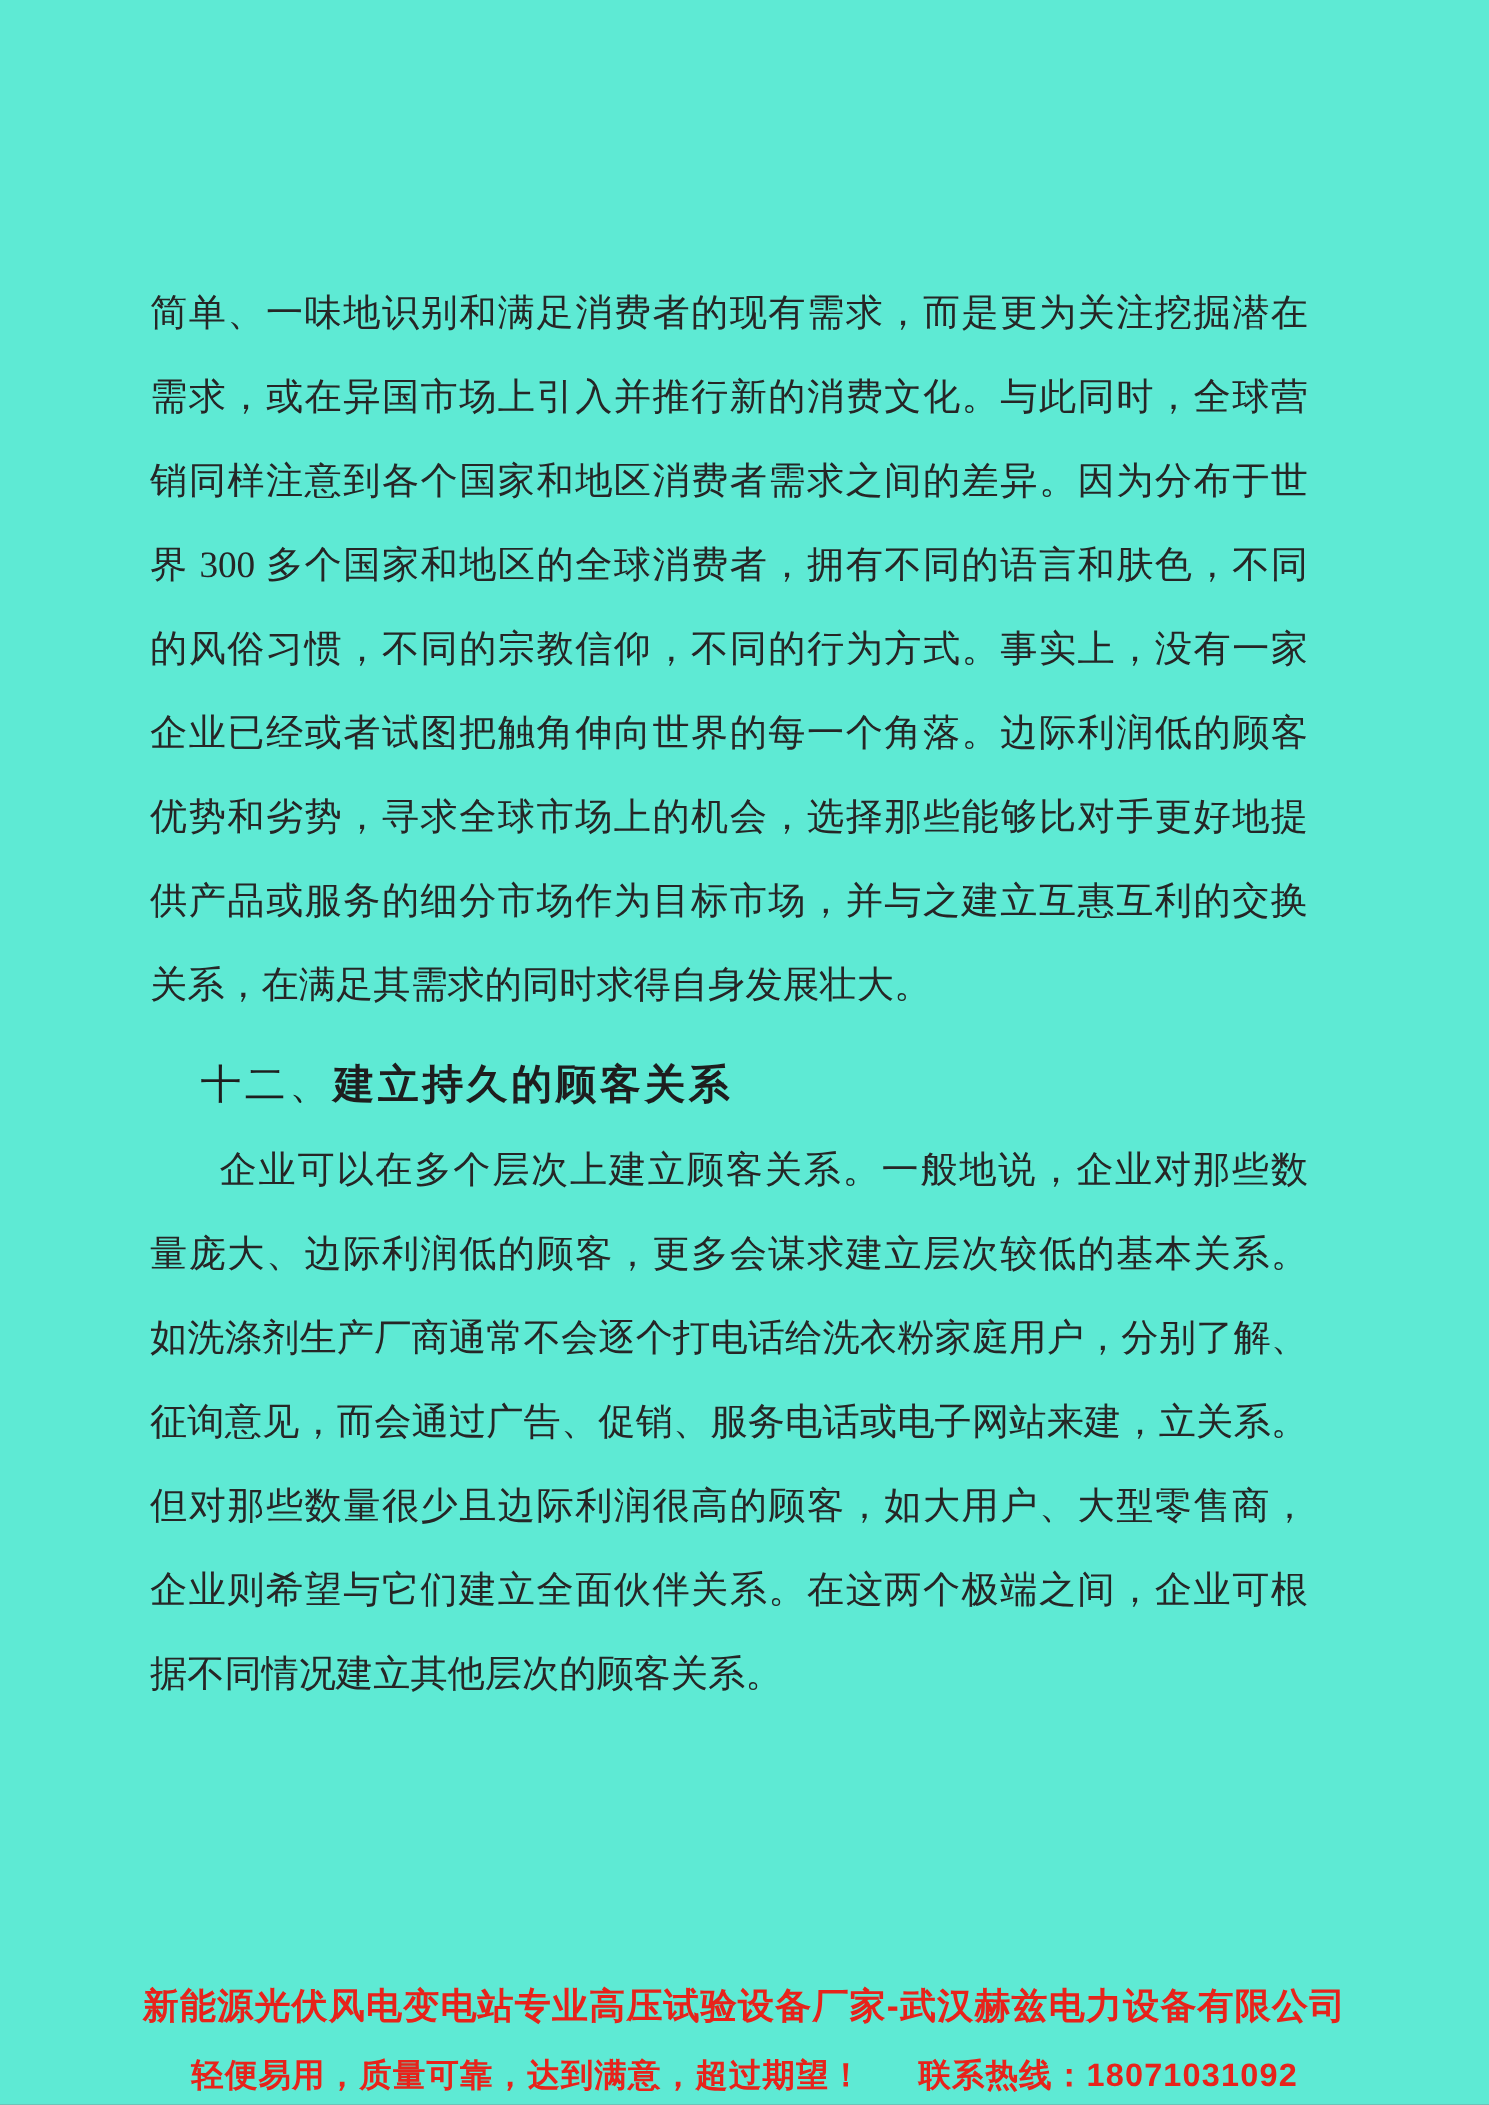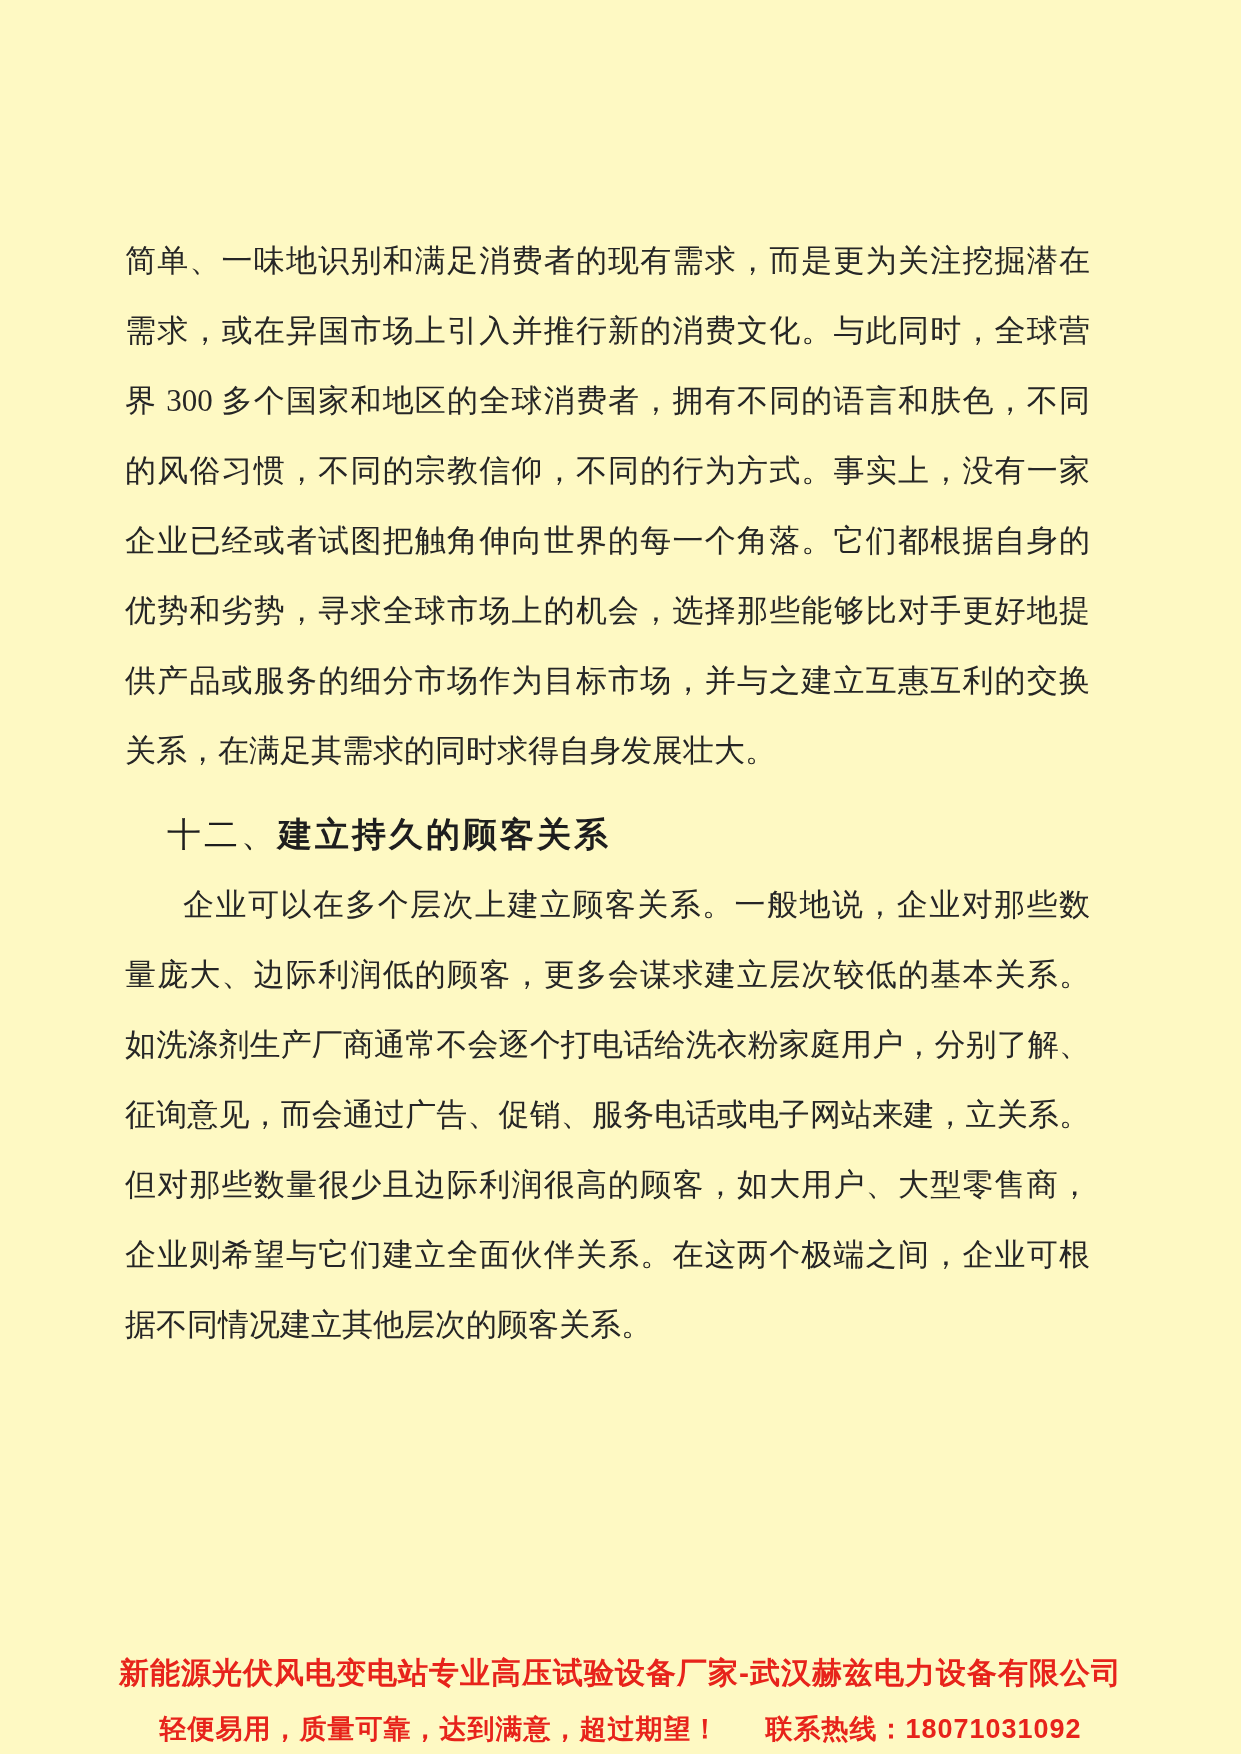--- a/index.html
+++ b/index.html
@@ -1,20 +1,20 @@
 <!DOCTYPE html>
 <html><head>
 <meta charset="utf-8">
 <style>
   html,body{margin:0;padding:0;background:#888;}
   .page{
     position:relative;
     width:1241px;height:1754px;
     margin:0 auto;
-    background:#fef9c3;
+    background:#5eead4;
     overflow:hidden;
     font-family:"Liberation Serif","DejaVu Serif",serif;
   }
   .content{
     position:absolute;
     left:125px;top:226px;
     width:965px;
     color:#262626;
     font-size:31px;
   }
@@ -67,23 +67,24 @@
 </head>
 <body>
 
 <div class="page">
 
   <div class="content">
 
     <div>
       <div class="ln">简单、一味地识别和满足消费者的现有需求，而是更为关注挖掘潜在</div>
       <div class="ln">需求，或在异国市场上引入并推行新的消费文化。与此同时，全球营</div>
+      <div class="ln">销同样注意到各个国家和地区消费者需求之间的差异。因为分布于世</div>
       <div class="ln">界 300 多个国家和地区的全球消费者，拥有不同的语言和肤色，不同</div>
       <div class="ln">的风俗习惯，不同的宗教信仰，不同的行为方式。事实上，没有一家</div>
-      <div class="ln">企业已经或者试图把触角伸向世界的每一个角落。它们都根据自身的</div>
+      <div class="ln">企业已经或者试图把触角伸向世界的每一个角落。边际利润低的顾客</div>
       <div class="ln">优势和劣势，寻求全球市场上的机会，选择那些能够比对手更好地提</div>
       <div class="ln">供产品或服务的细分市场作为目标市场，并与之建立互惠互利的交换</div>
       <div class="ln ln-last">关系，在满足其需求的同时求得自身发展壮大。</div>
     </div>
 
     <div class="heading">
       <span class="heading-number">十二、</span><span class="heading-title">建立持久的顾客关系</span>
     </div>
 
 

